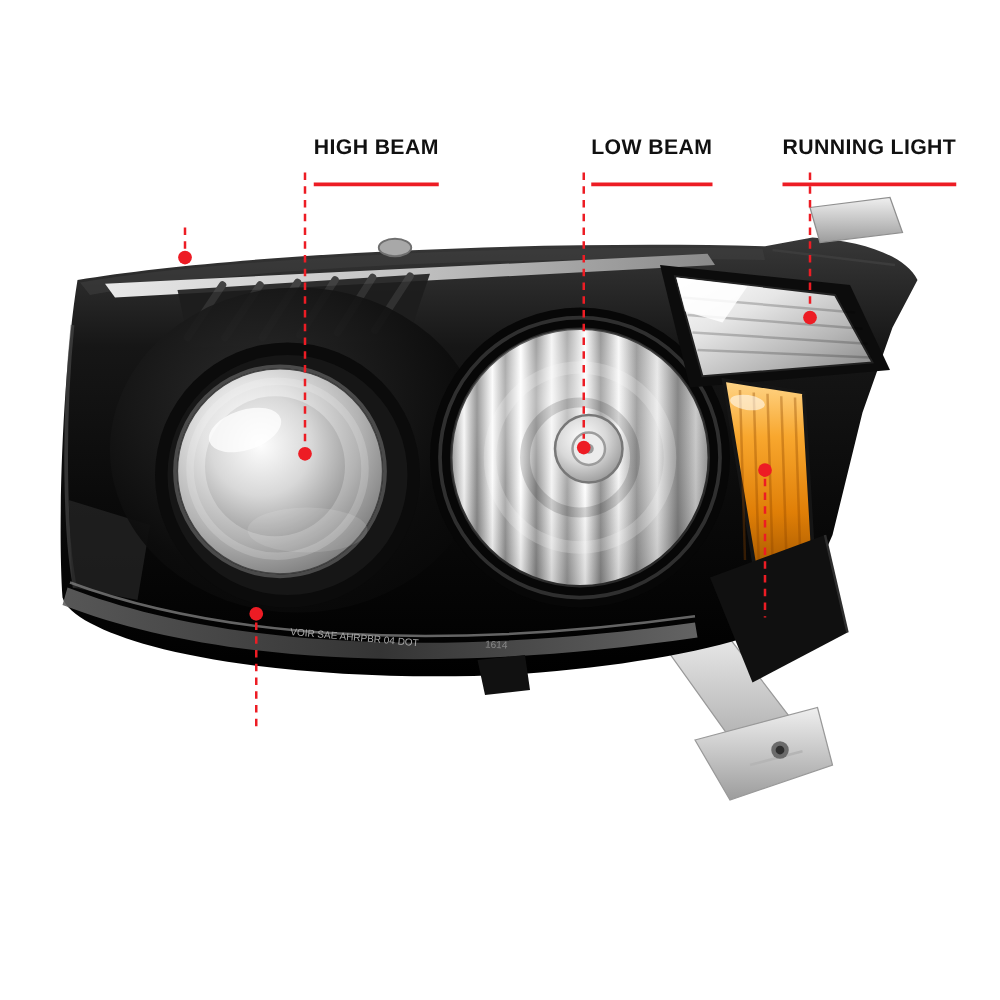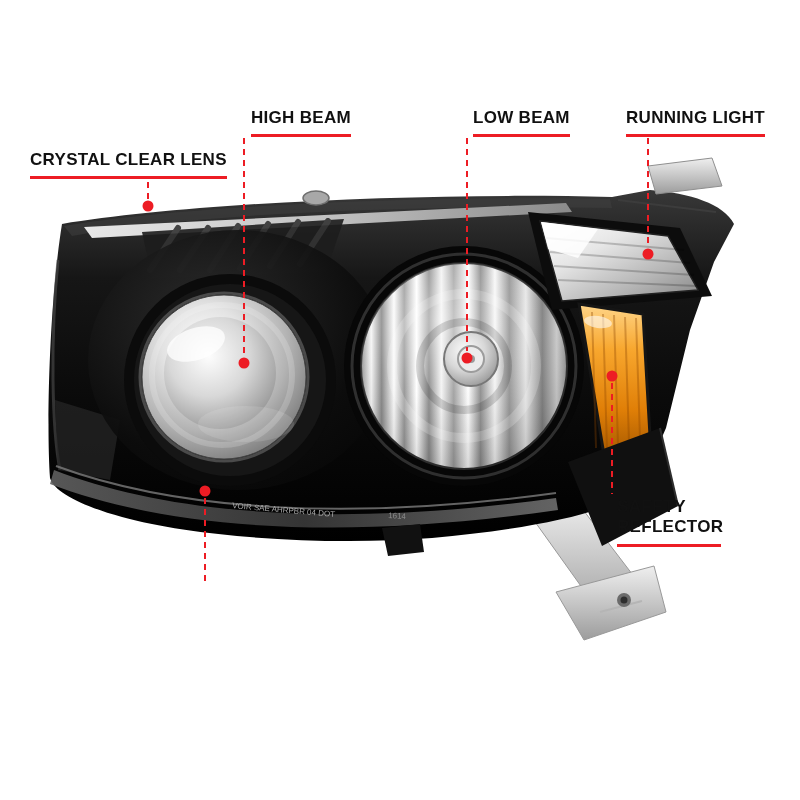--- a/index.html
+++ b/index.html
@@ -11,21 +11,21 @@
     position:relative; overflow:hidden;
   }
   .stage { position:relative; width:800px; height:800px; background:var(--background); }
   svg.scene { position:absolute; left:0; top:0; }
   .callout { position:absolute; }
   .callout-text {
     display:inline-block;
     font-size:17px; font-weight:bold; letter-spacing:.3px;
     line-height:1.2; text-transform:uppercase;
     color:var(--label-color);
-    padding-bottom:6px;
+    padding-bottom:18px;
     border-bottom:3px solid var(--accent-red);
   }
   #callout-crystal-clear-lens { left:30px;  top:150px; }
   #callout-high-beam          { left:251px; top:108px; }
   #callout-low-beam           { left:473px; top:108px;text-align:center; }
   #callout-running-light      { left:626px; top:108px;text-decoration:underline; }
   #callout-safety-reflector   { left:617px; top:497px; width:104px; }
   #callout-safety-reflector .callout-text { width:100%; }
   #callout-black-housing      { left:45px;  top:564px; }
   .leader { stroke:var(--accent-red); stroke-width:2; stroke-dasharray:6 5; fill:none; }
@@ -226,29 +226,23 @@
       <circle class="dot" cx="648" cy="254" r="5.5"></circle>
 
       <line class="leader" x1="612" y1="383" x2="612" y2="494"></line>
       <circle class="dot" cx="612" cy="376" r="5.5"></circle>
 
       <line class="leader" x1="205" y1="498" x2="205" y2="586"></line>
       <circle class="dot" cx="205" cy="491" r="5.5"></circle>
     </g>
   </svg>
 
-  <div class="callout" id="callout-crystal-clear-lens">
-    <span class="callout-text">CRYSTAL CLEAR LENS</span>
-  </div>
   <div class="callout" id="callout-high-beam">
     <span class="callout-text">HIGH BEAM</span>
   </div>
   <div class="callout" id="callout-low-beam">
     <span class="callout-text">LOW BEAM</span>
   </div>
   <div class="callout" id="callout-running-light">
     <span class="callout-text">RUNNING LIGHT</span>
   </div>
-  <div class="callout" id="callout-safety-reflector">
-    <span class="callout-text">SAFETY REFLECTOR</span>
-  </div>
 
 </div>
 
 </body></html>

